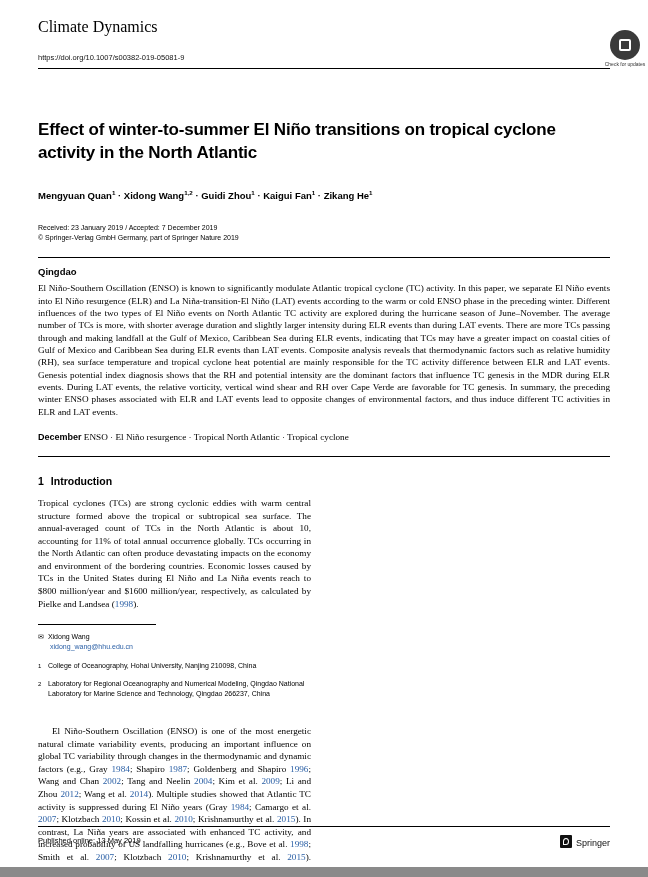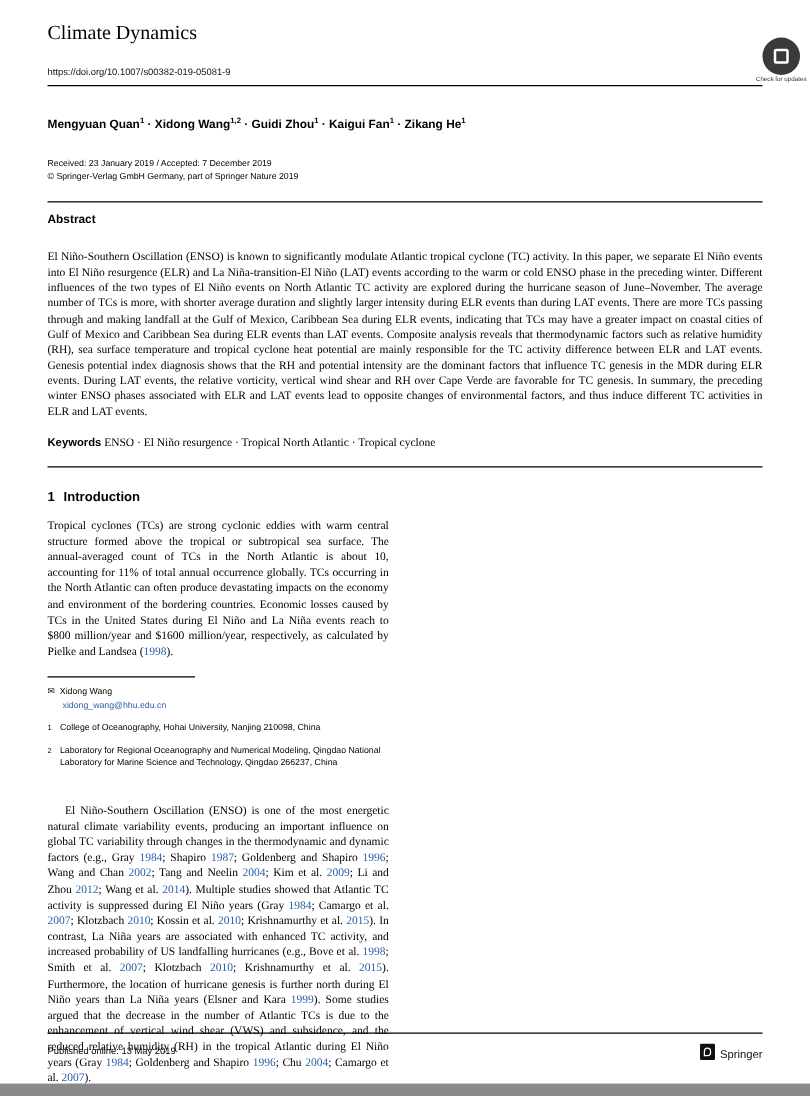--- a/index.html
+++ b/index.html
@@ -107,21 +107,21 @@
   .abs-head {
     font-family: "Liberation Sans", sans-serif;
     font-size: 9.5px;
     font-weight: bold;
     margin-top: 8px;
   }
   .abs-body {
     font-size: 9.2px;
     line-height: 1.34;
     text-align: justify;
-    margin-top: 18px;
+    margin-top: 5px;
   }
   .keywords {
     font-size: 9.2px;
     margin-top: 14px;
   }
   .keywords .kw-head {
     font-family: "Liberation Sans", sans-serif;
     font-weight: bold;
     font-size: 9px;
   }
@@ -231,34 +231,35 @@
 <body>
 
 <div class="page">
 
   <div class="inner">
 
     <div>Climate Dynamics</div>
     <div class="doi">https://doi.org/10.1007/s00382-019-05081-9</div>
     <div class="header-rule"></div>
 
+    <div class="title">Effect of winter-to-summer El Niño transitions on tropical cyclone activity in the North Atlantic</div>
 
     <div class="authors">Mengyuan Quan<sup>1</sup> · Xidong Wang<sup>1,2</sup> · Guidi Zhou<sup>1</sup> · Kaigui Fan<sup>1</sup> · Zikang He<sup>1</sup></div>
 
     <div class="dates">
       <div>Received: 23 January 2019 / Accepted: 7 December 2019</div>
       <div>© Springer-Verlag GmbH Germany, part of Springer Nature 2019</div>
     </div>
 
     <div class="abs-rule"></div>
-    <div class="abs-head">Abstract</div>
+    <div class="abs-head">Qingdao</div>
     <div class="abs-body">El Niño-Southern Oscillation (ENSO) is known to significantly modulate Atlantic tropical cyclone (TC) activity. In this paper, we separate El Niño events into El Niño resurgence (ELR) and La Niña-transition-El Niño (LAT) events according to the warm or cold ENSO phase in the preceding winter. Different influences of the two types of El Niño events on North Atlantic TC activity are explored during the hurricane season of June–November. The average number of TCs is more, with shorter average duration and slightly larger intensity during ELR events than during LAT events. There are more TCs passing through and making landfall at the Gulf of Mexico, Caribbean Sea during ELR events, indicating that TCs may have a greater impact on coastal cities of Gulf of Mexico and Caribbean Sea during ELR events than LAT events. Composite analysis reveals that thermodynamic factors such as relative humidity (RH), sea surface temperature and tropical cyclone heat potential are mainly responsible for the TC activity difference between ELR and LAT events. Genesis potential index diagnosis shows that the RH and potential intensity are the dominant factors that influence TC genesis in the MDR during ELR events. During LAT events, the relative vorticity, vertical wind shear and RH over Cape Verde are favorable for TC genesis. In summary, the preceding winter ENSO phases associated with ELR and LAT events lead to opposite changes of environmental factors, and thus induce different TC activities in ELR and LAT events.</div>
 
     <div class="keywords">
-      <span class="kw-head">Keywords</span>
+      <span class="kw-head">December</span>
       <span>ENSO · El Niño resurgence · Tropical North Atlantic · Tropical cyclone</span>
     </div>
 
     <div class="kw-rule"></div>
 
     <div class="cols">
       <div class="col">
         <div class="sec-head">
           <span class="num">1</span><span>Introduction</span>
         </div>

